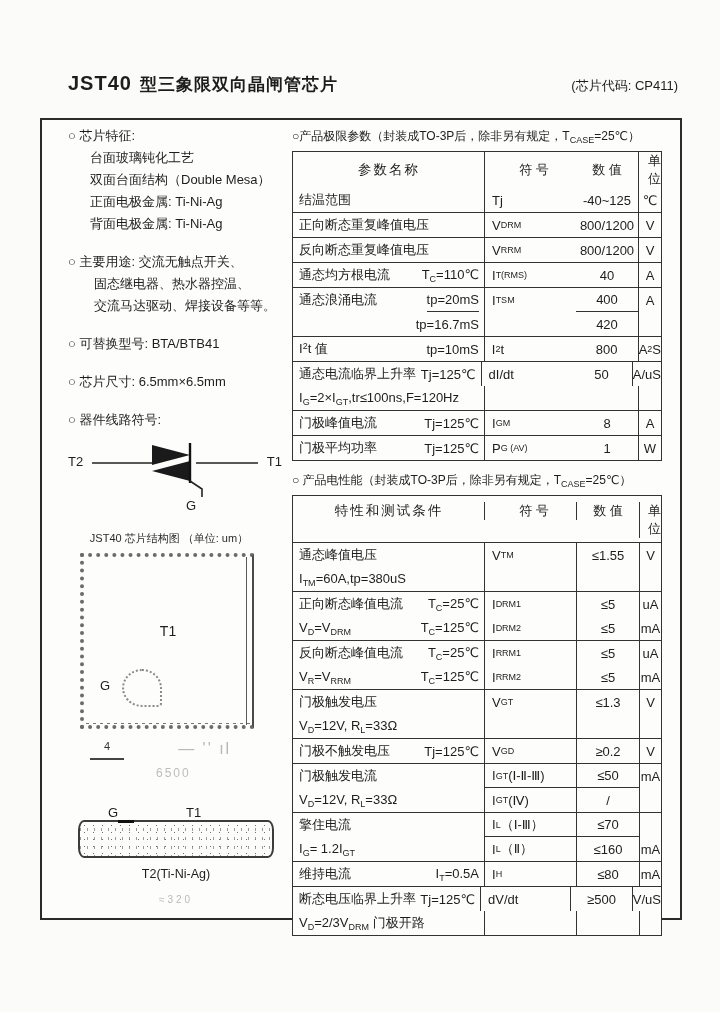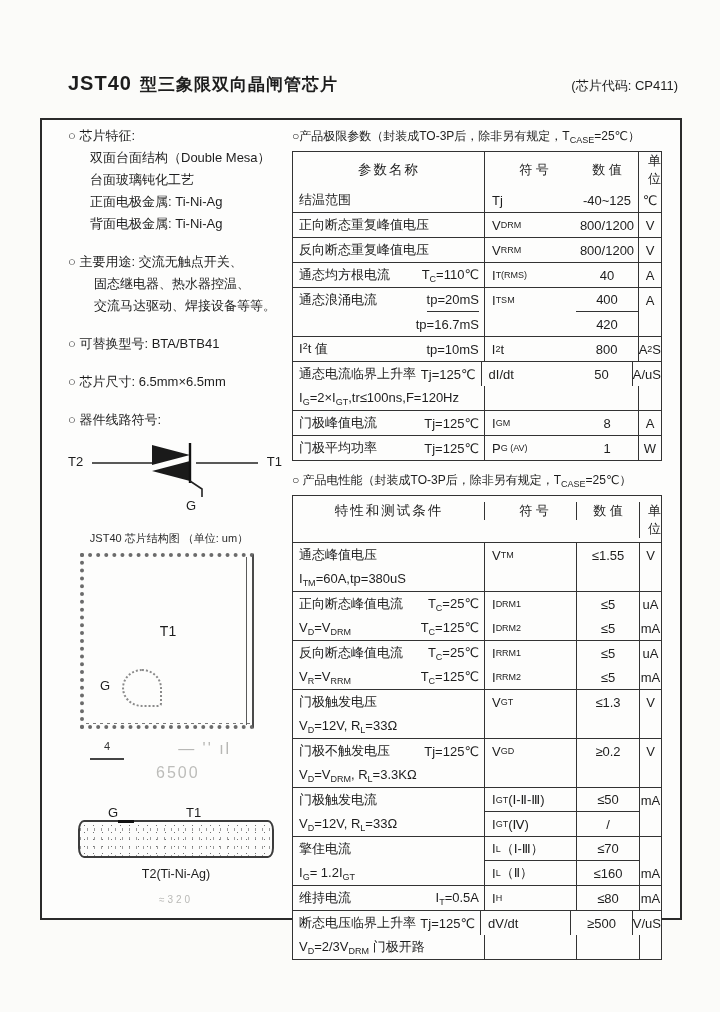--- a/index.html
+++ b/index.html
@@ -34,21 +34,21 @@
     border-top:4px dotted #6b6b6b;border-left:4px dotted #6b6b6b;border-bottom:4px dotted #6b6b6b;
     border-right:2px solid #4a4a4a;background:#fdfdfc;}
   .chipfig .innerline{position:absolute;right:5px;top:0;bottom:0;width:1px;background:#5a5a5a;}
   .chipfig .t1c{position:absolute;left:50%;top:44%;transform:translate(-50%,-50%);font-size:14px;}
   .chipfig .gc{position:absolute;left:16px;bottom:28px;font-size:13px;}
   .chipfig .gblob{position:absolute;left:38px;bottom:18px;width:36px;height:34px;border:2px dotted #8a8a8a;border-radius:50% 50% 10% 50%;}
   .chipfig .botband{position:absolute;left:0;right:0;bottom:-2px;height:6px;background-image:radial-gradient(#777 1px,transparent 1.2px);background-size:7px 5px;}
   .scalebar{margin:6px 0 0 22px;font-size:11px;display:flex;align-items:flex-end;gap:54px;color:#333;}
   .scalebar .sb{border-bottom:2px solid #444;padding:0 14px 1px 14px;}
   .scalebar .faint{color:#b7b7b4;letter-spacing:2px;font-size:16px;}
-  .widthdim{margin:2px 0 0 88px;font-size:16px;color:#bdbdba;letter-spacing:2px;}
+  .widthdim{margin:2px 0 0 88px;font-size:12px;color:#bdbdba;letter-spacing:2px;}
   
   .sectfig{position:relative;width:196px;margin:18px 0 0 10px;}
   .sectfig .toplbls{position:relative;height:18px;font-size:13px;}
   .sectfig .toplbls .g{position:absolute;left:30px;top:0;}
   .sectfig .toplbls .t1{position:absolute;left:108px;top:0;}
   .sectfig .slab{position:relative;height:34px;border:2px solid #3c3c3c;border-radius:6px/10px;
     background-color:#fcfcfb;
     background-image:radial-gradient(#6f6f6f 0.8px,transparent 1px),radial-gradient(#9a9a9a 0.8px,transparent 1px);
     background-size:9px 7px,7px 9px;background-position:0 0,4px 3px;}
   .sectfig .gtick{position:absolute;left:38px;top:-2px;width:16px;height:3px;background:#111;}
@@ -91,22 +91,22 @@
       <span class="model">JST40</span><span class="ttl">型三象限双向晶闸管芯片</span>
     </div>
     <div class="code">(芯片代码: CP411)</div>
   </div>
 
   <div class="frame">
 
     <div class="leftcol">
       <div class="sect">○ 芯片特征:</div>
       <ul>
+        <li>台面玻璃钝化工艺</li>
         <li>双面台面结构（Double Mesa）</li>
-        <li>台面玻璃钝化工艺</li>
         <li>正面电极金属: Ti-Ni-Ag</li>
         <li>背面电极金属: Ti-Ni-Ag</li>
       </ul>
       <div class="gap-m"></div>
       <div class="uses">
         <div>○ 主要用途: 交流无触点开关、</div>
         <div class="cont">固态继电器、热水器控温、</div>
         <div class="cont">交流马达驱动、焊接设备等等。</div>
       </div>
       <div class="gap-m"></div>
@@ -386,29 +386,20 @@
             <div class="t-row">
               <div class="t-line">
                 <div class="c-name">
                   <span class="nm">门极不触发电压</span>
                   <span class="cond">Tj=125℃</span>
                 </div>
                 <div class="c-sym">V<sub>GD</sub></div>
                 <div class="c-val">≥0.2</div>
                 <div class="c-unit">V</div>
               </div>
-              <div class="t-line">
-                <div class="c-name">
-                  <span class="nm">V<sub>D</sub>=V<sub>DRM</sub>, R<sub>L</sub>=3.3KΩ</span>
-                  <span class="cond"></span>
-                </div>
-                <div class="c-sym"></div>
-                <div class="c-val"></div>
-                <div class="c-unit"></div>
-              </div>
             </div>
             <div class="t-row">
               <div class="t-line div-sv">
                 <div class="c-name">
                   <span class="nm">门极触发电流</span>
                   <span class="cond"></span>
                 </div>
                 <div class="c-sym">I<sub>GT</sub>(Ⅰ-Ⅱ-Ⅲ)</div>
                 <div class="c-val">≤50</div>
                 <div class="c-unit">mA</div>

